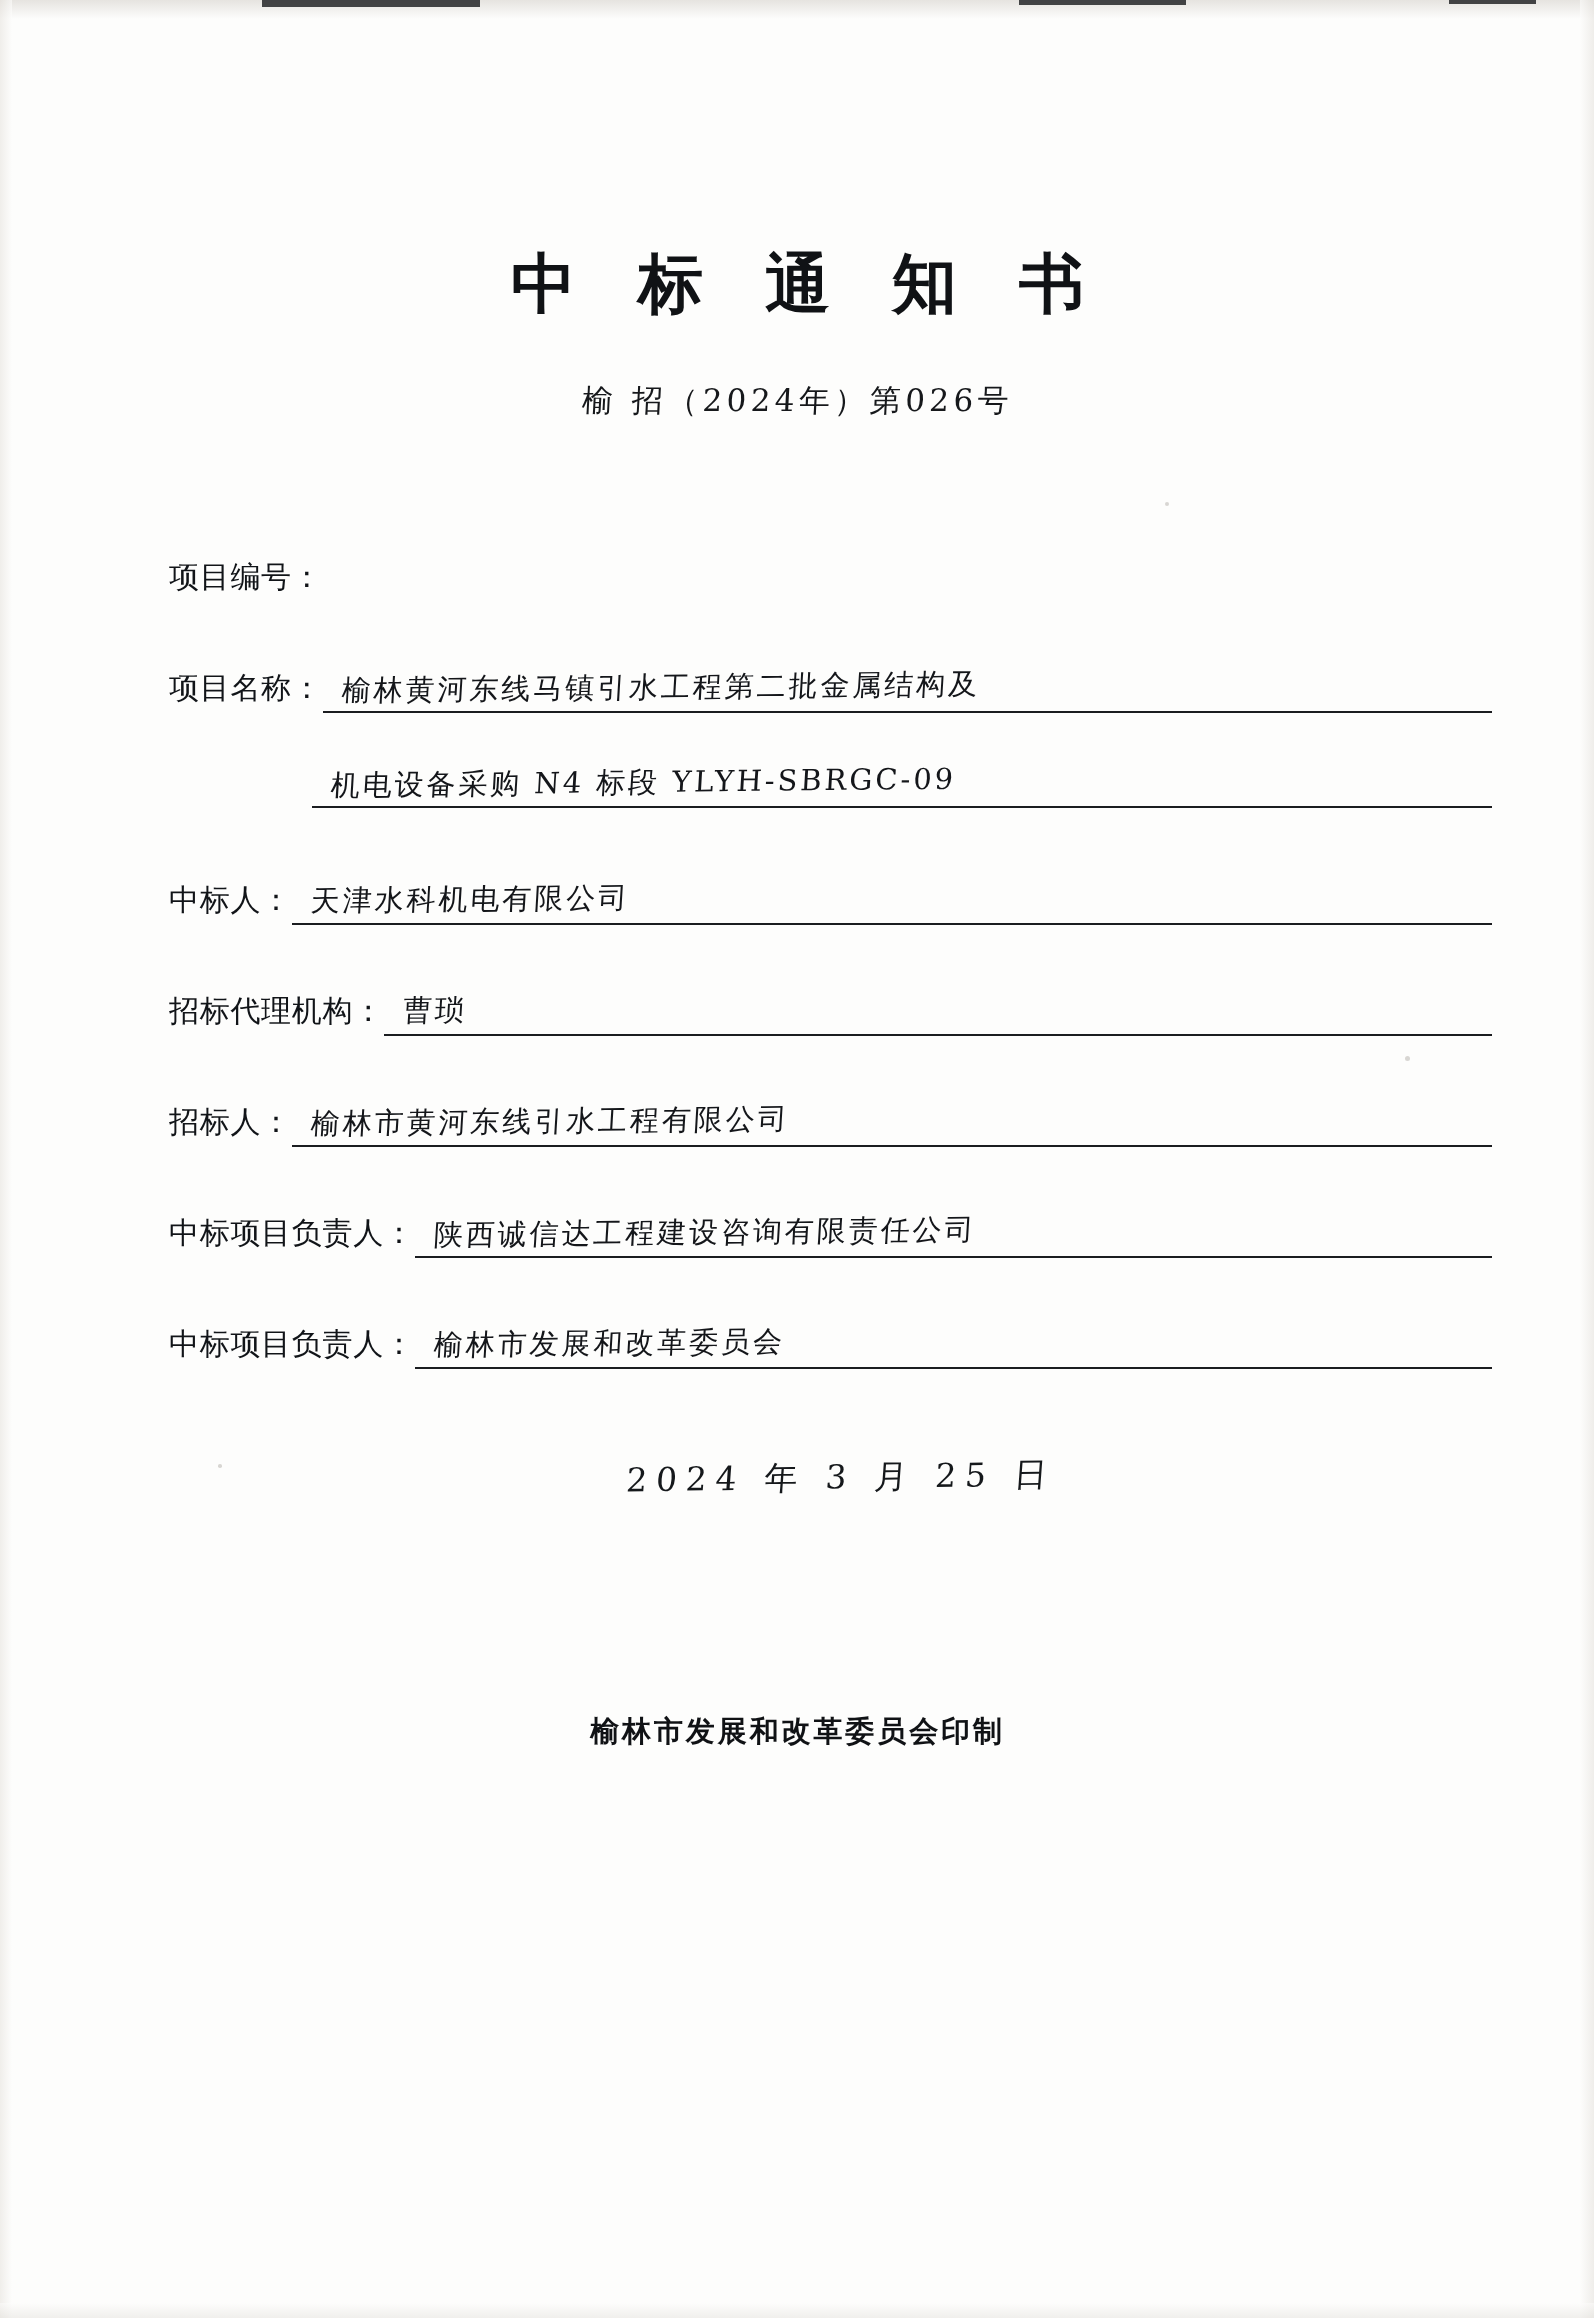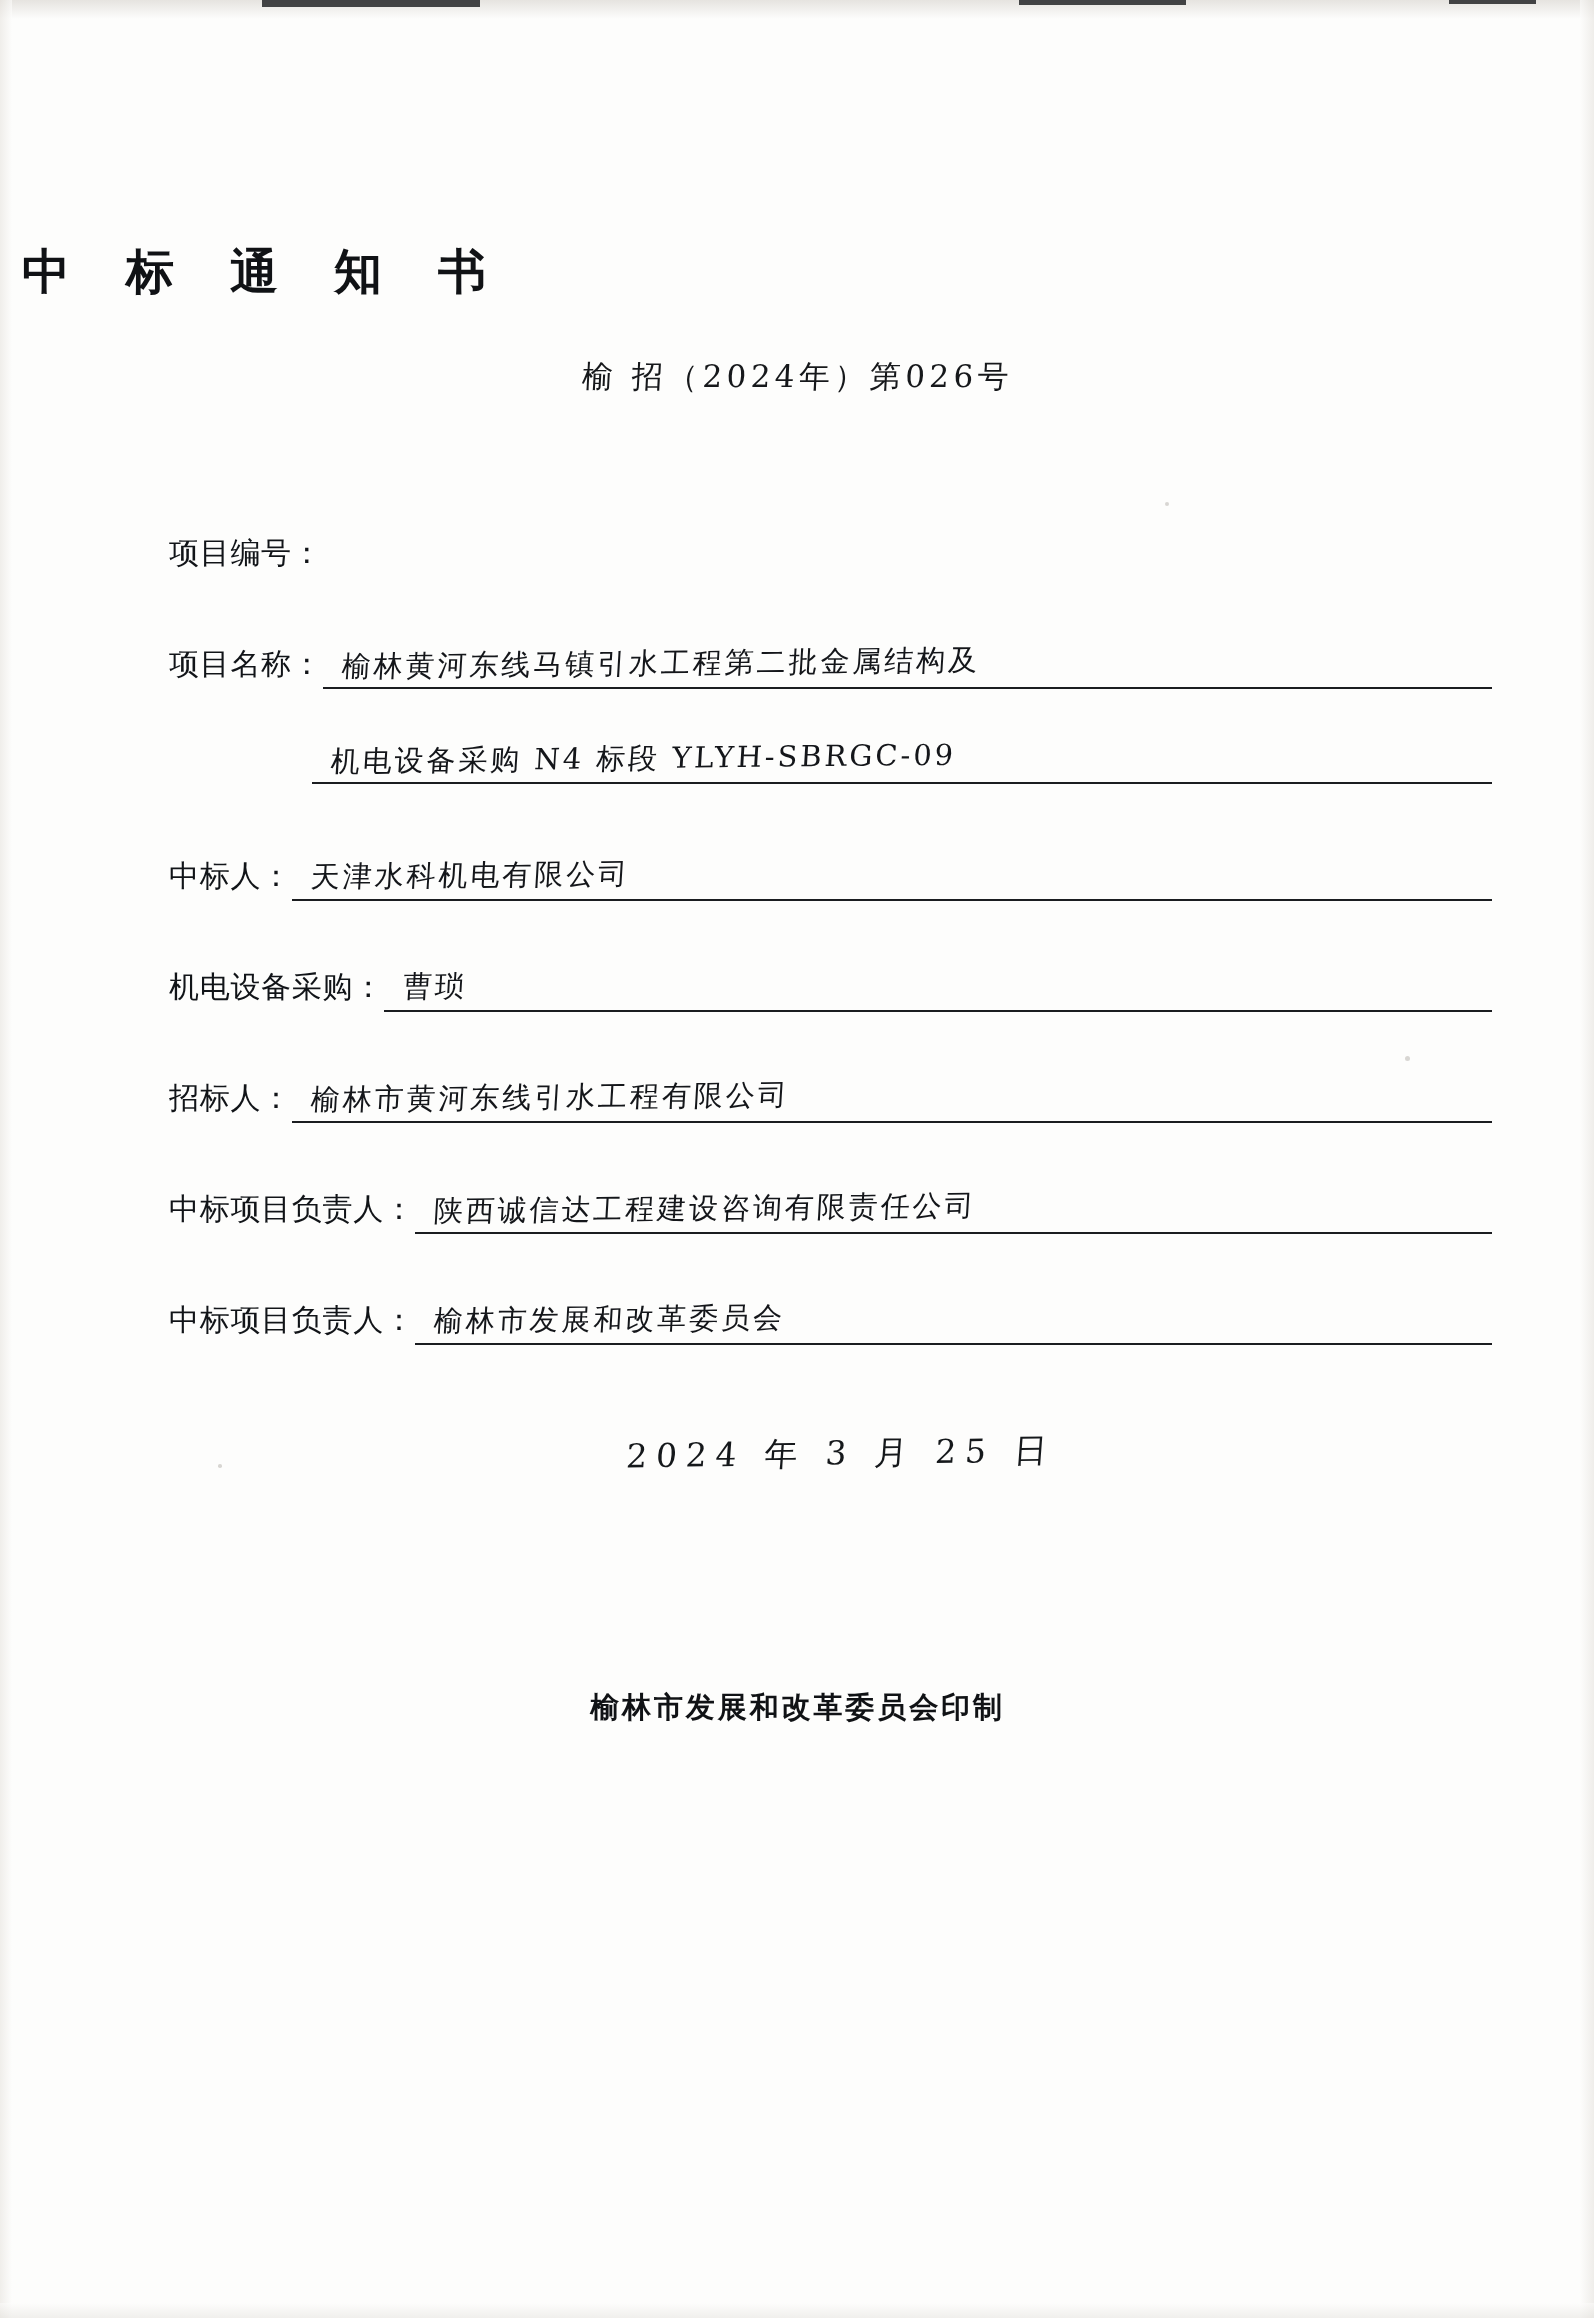--- a/index.html
+++ b/index.html
@@ -66,24 +66,25 @@
 
   
   .doc {
     position: absolute;
     left: 0; right: 0;
     top: 0;
   }
 
   
   .title {
+    text-align: center;
     margin-top: 240px;
-    font-family: Liberation Serif, serif;
+    font-family: Liberation Sans, sans-serif;
     font-weight: 700;
-    font-size: 48px;
+    font-size: 65px;
     letter-spacing: 22px;
     text-indent: 22px;
     color: #101215;
   }
   .subtitle {
     text-align: center;
     margin-top: 52px;
     font-family: "DejaVu Serif", "Liberation Serif", serif;
     font-size: 31px;
     letter-spacing: 4.4px;
@@ -225,21 +226,21 @@
       </div>
 
       <div class="row">
         <div class="label">中标人：</div>
         <div class="value-wrap">
           <span class="value hand">天津水科机电有限公司</span>
         </div>
       </div>
 
       <div class="row">
-        <div class="label">机电设备采购：</div>
+        <div class="label">招标代理机构：</div>
         <div class="value-wrap">
           <span class="value hand">曹琐</span>
         </div>
       </div>
 
       <div class="row">
         <div class="label">招标人：</div>
         <div class="value-wrap">
           <span class="value hand">榆林市黄河东线引水工程有限公司</span>
         </div>

